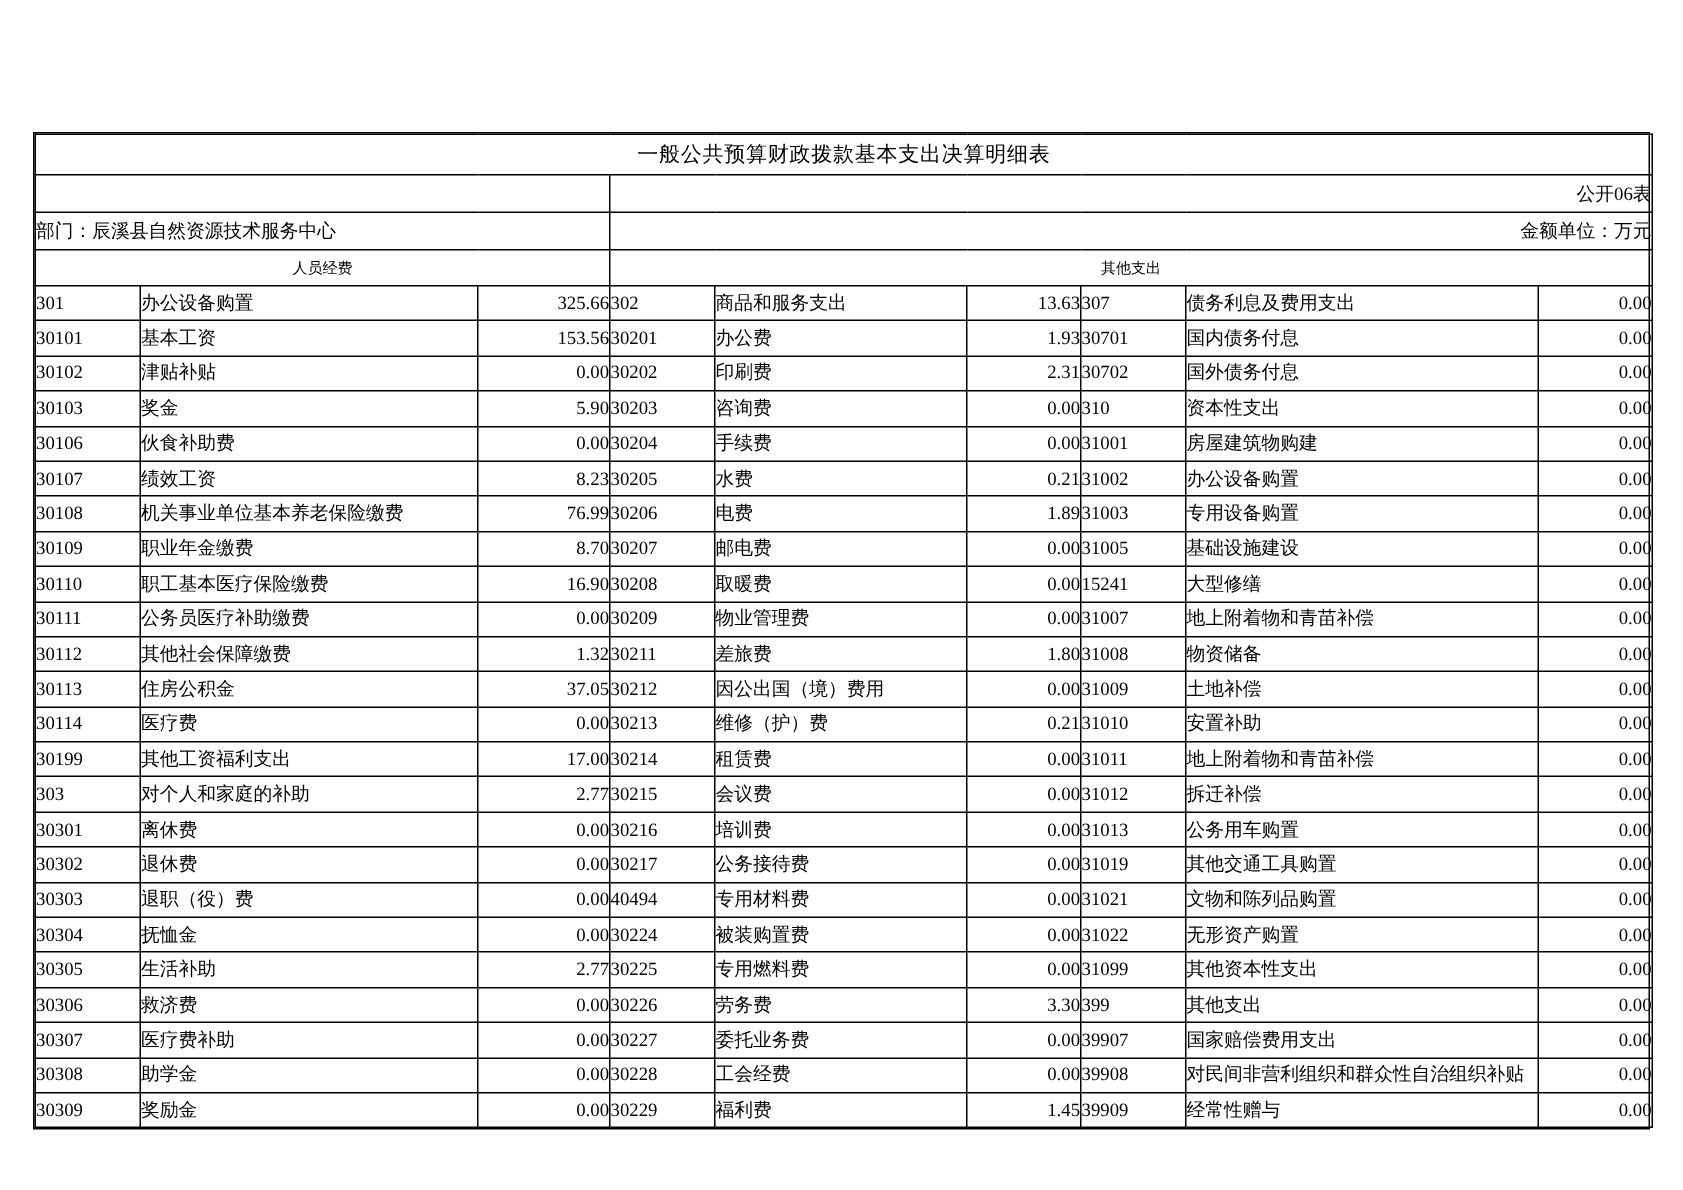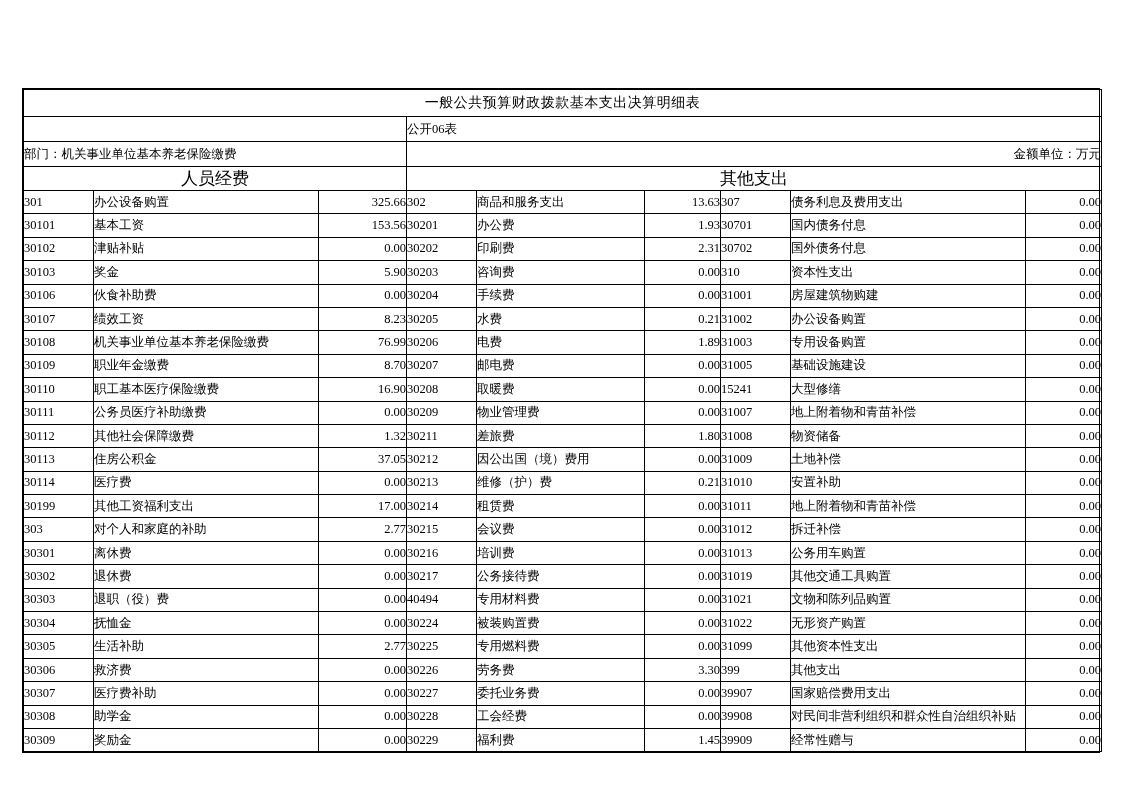--- a/index.html
+++ b/index.html
@@ -55,21 +55,21 @@
     border-right: none;
     border-top: none;
     border-bottom: none;
     font-size: 12.5px;
   }
   .band-left {
     text-align: left;
     padding-left: 6px;
   }
   .band-right {
-    text-align: left;
+    text-align: right;
     padding-right: 8px;
     font-weight: bold;
     font-size: 14px;
     margin-left: 20px;
   }
   .info-row td {
     height: 24px;
     font-size: 12.5px;
     border-left: none;
     border-right: none;
@@ -79,21 +79,21 @@
     text-align: left;
     padding-left: 6px;
   }
   .info-right {
     text-align: right;
     padding-right: 8px;
   }
   .group-row td {
     height: 23px;
     text-align: center;
-    font-size: 17px;
+    font-size: 10px;
     border-left: none;
     border-right: none;
   }
   .head-row td {
     height: 42px;
     text-align: center;
     font-size: 12.5px;
     line-height: 1.25;
     border-left: none;
     border-right: none;
@@ -145,21 +145,21 @@
       </colgroup>
       <tbody>
         <tr class="title-row">
           <td colspan="9">一般公共预算财政拨款基本支出决算明细表</td>
         </tr>
         <tr class="band-row">
           <td colspan="3" class="band-left"></td>
           <td colspan="6" class="band-right">公开06表</td>
         </tr>
         <tr class="info-row">
-          <td colspan="3" class="info-left">部门：机关事业单位基本养老保险缴费</td>
+          <td colspan="3" class="info-left">部门：辰溪县自然资源技术服务中心</td>
           <td colspan="6" class="info-right sep-v">金额单位：万元</td>
         </tr>
         <tr class="group-row">
           <td colspan="3">人员经费</td>
           <td colspan="6" class="sep-v">其他支出</td>
         </tr>
       </tbody>
       <tbody id="rows-body">
           <tr class="data-row">
             <td class="c-code">301</td>

